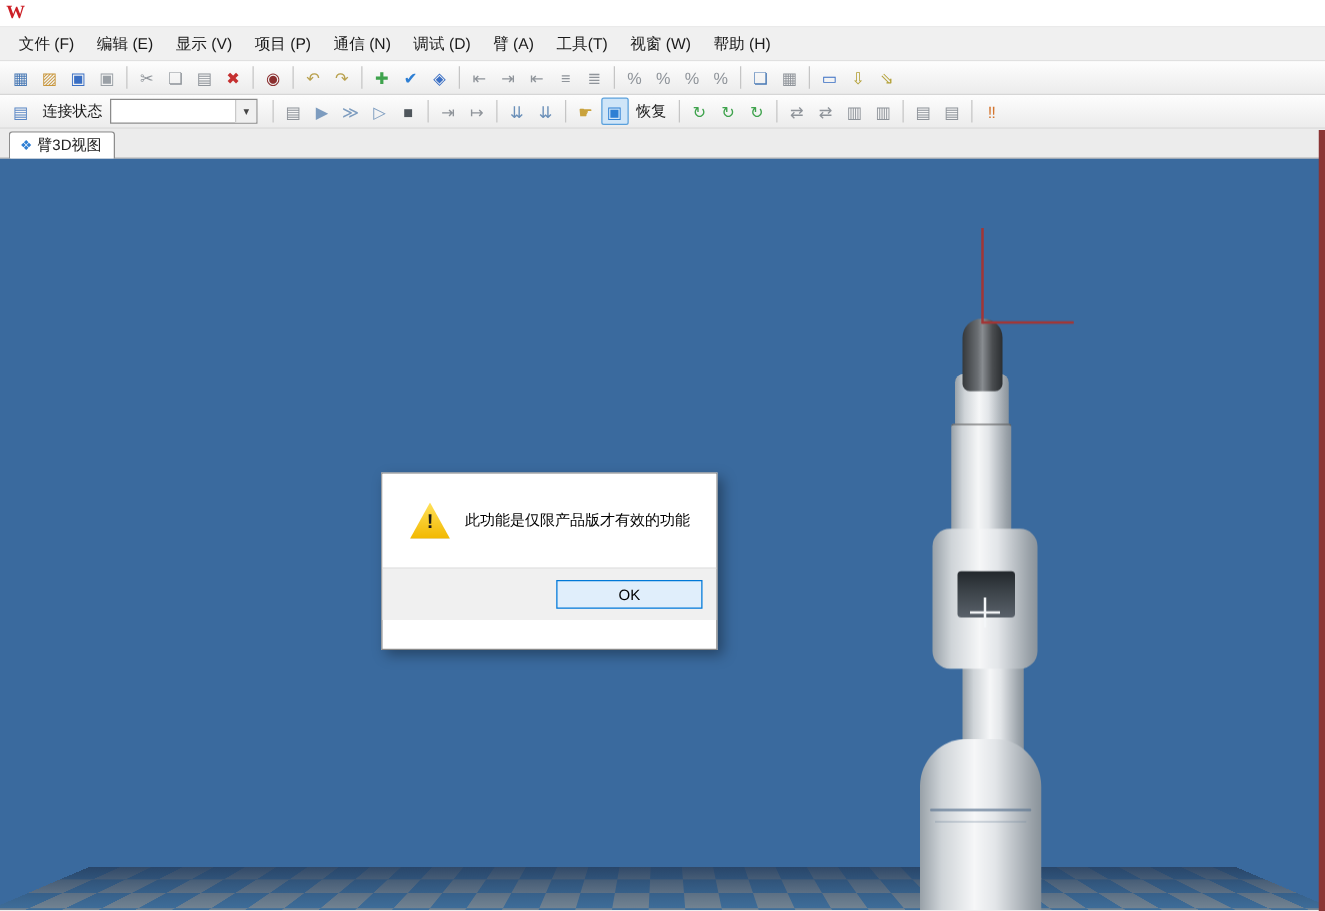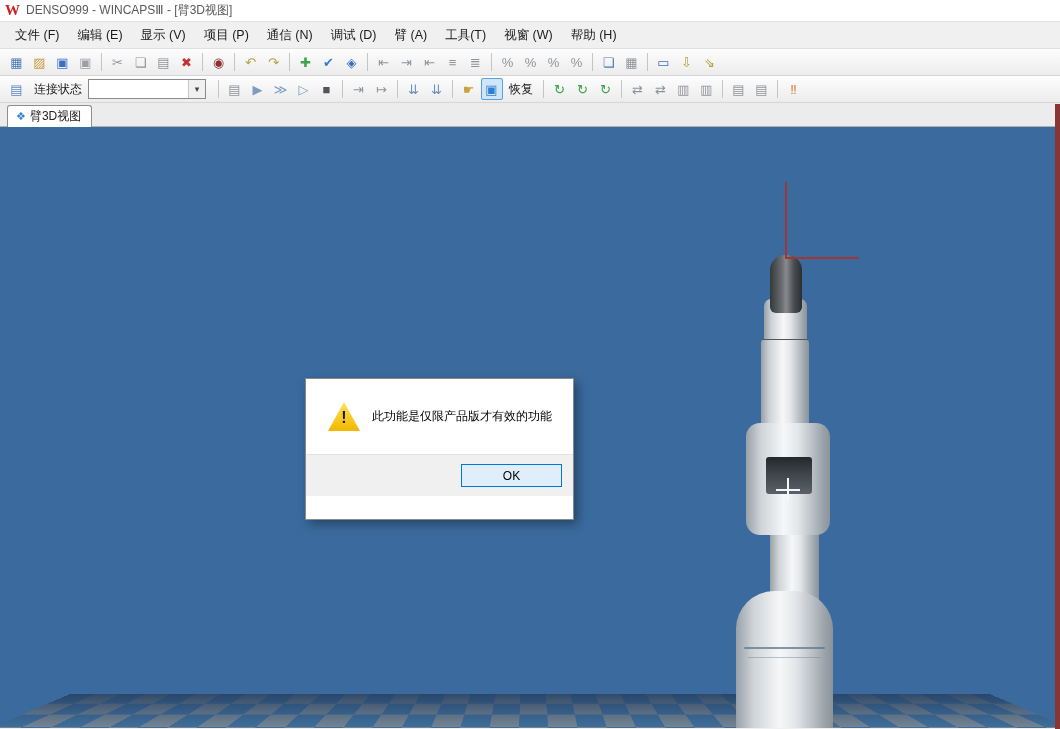--- a/index.html
+++ b/index.html
@@ -74,30 +74,29 @@
   .dialog-title{flex:1;padding-left:8px;font-size:12px;color:#000;}
   .dialog-close{width:36px;height:25px;display:flex;align-items:center;justify-content:center;font-size:13px;color:#333;cursor:default;}
   .dialog-body{height:75px;display:flex;align-items:center;padding-left:22px;background:#fff;}
   .warn-tri{position:relative;width:32px;height:29px;margin-right:12px;flex:0 0 auto;
     background:linear-gradient(180deg,#ffe15a,#f2b800);
     clip-path:polygon(50% 0, 100% 100%, 0 100%);
     filter:drop-shadow(0 0 1px #5a4a00);}
   .warn-mark{position:absolute;left:0;right:0;top:8px;text-align:center;font-weight:bold;font-size:16px;color:#1a1a1a;line-height:1;}
   .dialog-message{font-size:12px;color:#000;}
   .dialog-footer{height:42px;background:#f0f0f0;border-top:1px solid #e2e2e2;position:relative;}
-  .ok-button{position:absolute;right:11px;bottom:9px;width:101px;height:23px;background:#e0eefb;border:1px solid var(--accent);font-size:12px;color:#000;display:flex;align-items:center;justify-content:center;cursor:default;}
+  .ok-button{position:absolute;right:11px;bottom:9px;width:117px;height:23px;background:#e0eefb;border:1px solid var(--accent);font-size:12px;color:#000;display:flex;align-items:center;justify-content:center;cursor:default;}
 </style>
 </head>
 <body>
 
 <div id="app">
 
   <div class="titlebar">
     <span class="logo-w">W</span>
-    <span class="title-text">DENSO999 - WINCAPSⅢ - [臂3D视图]</span>
   </div>
 
   <div class="menubar">
       <div class="menu-item">文件 (F)</div>
       <div class="menu-item">编辑 (E)</div>
       <div class="menu-item">显示 (V)</div>
       <div class="menu-item">项目 (P)</div>
       <div class="menu-item">通信 (N)</div>
       <div class="menu-item">调试 (D)</div>
       <div class="menu-item">臂 (A)</div>

